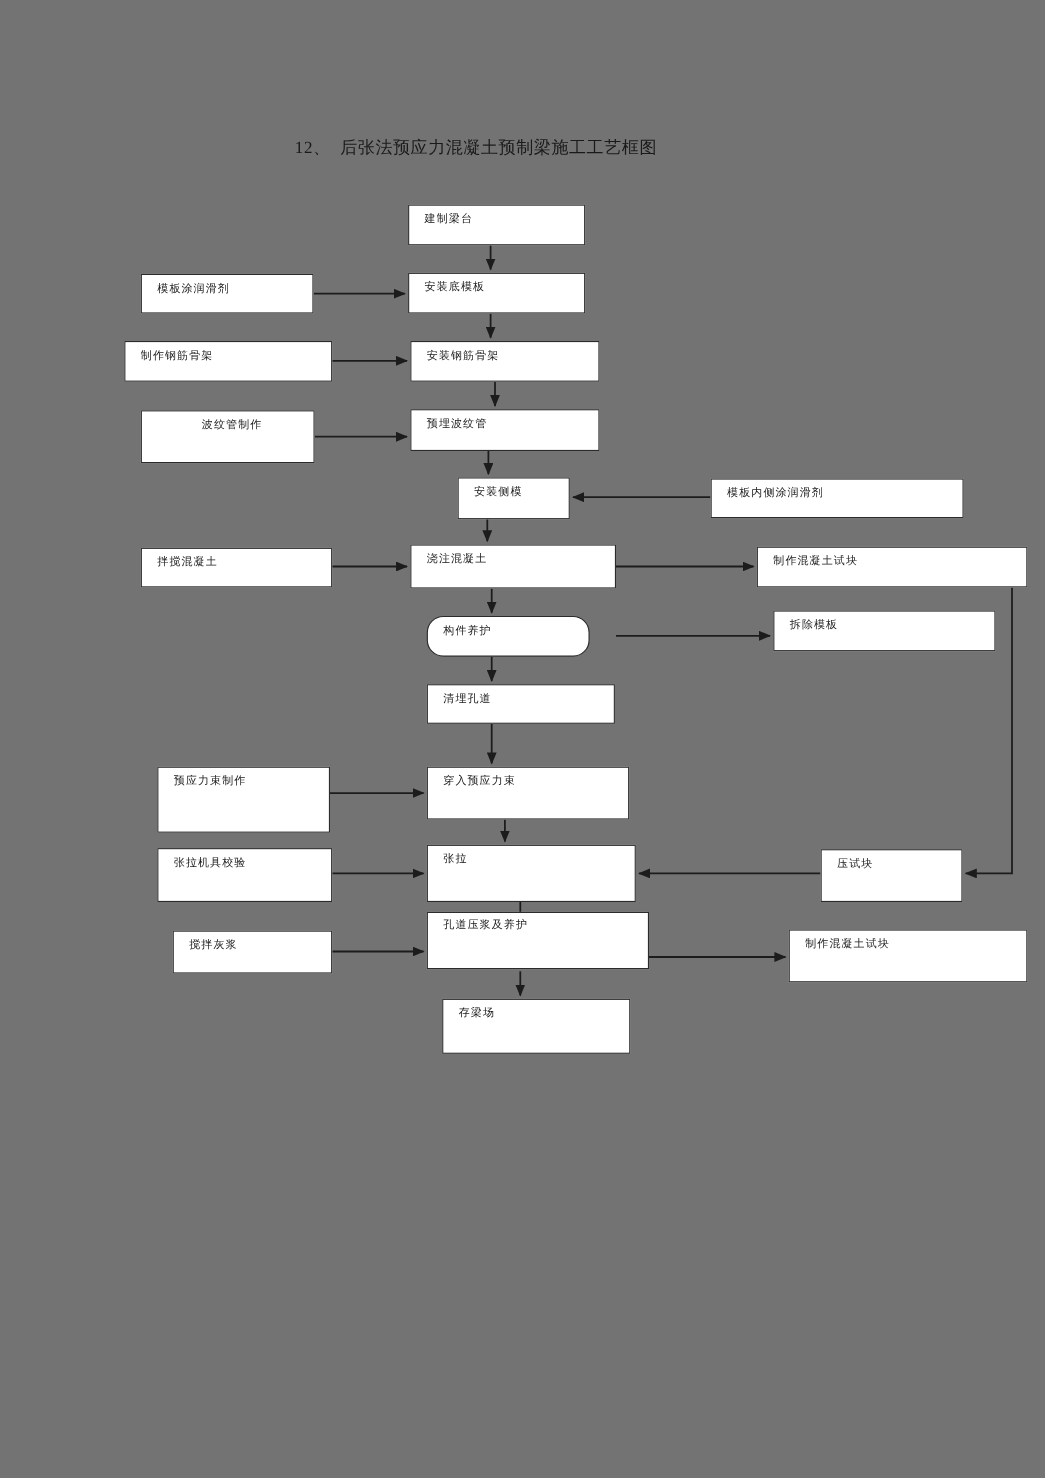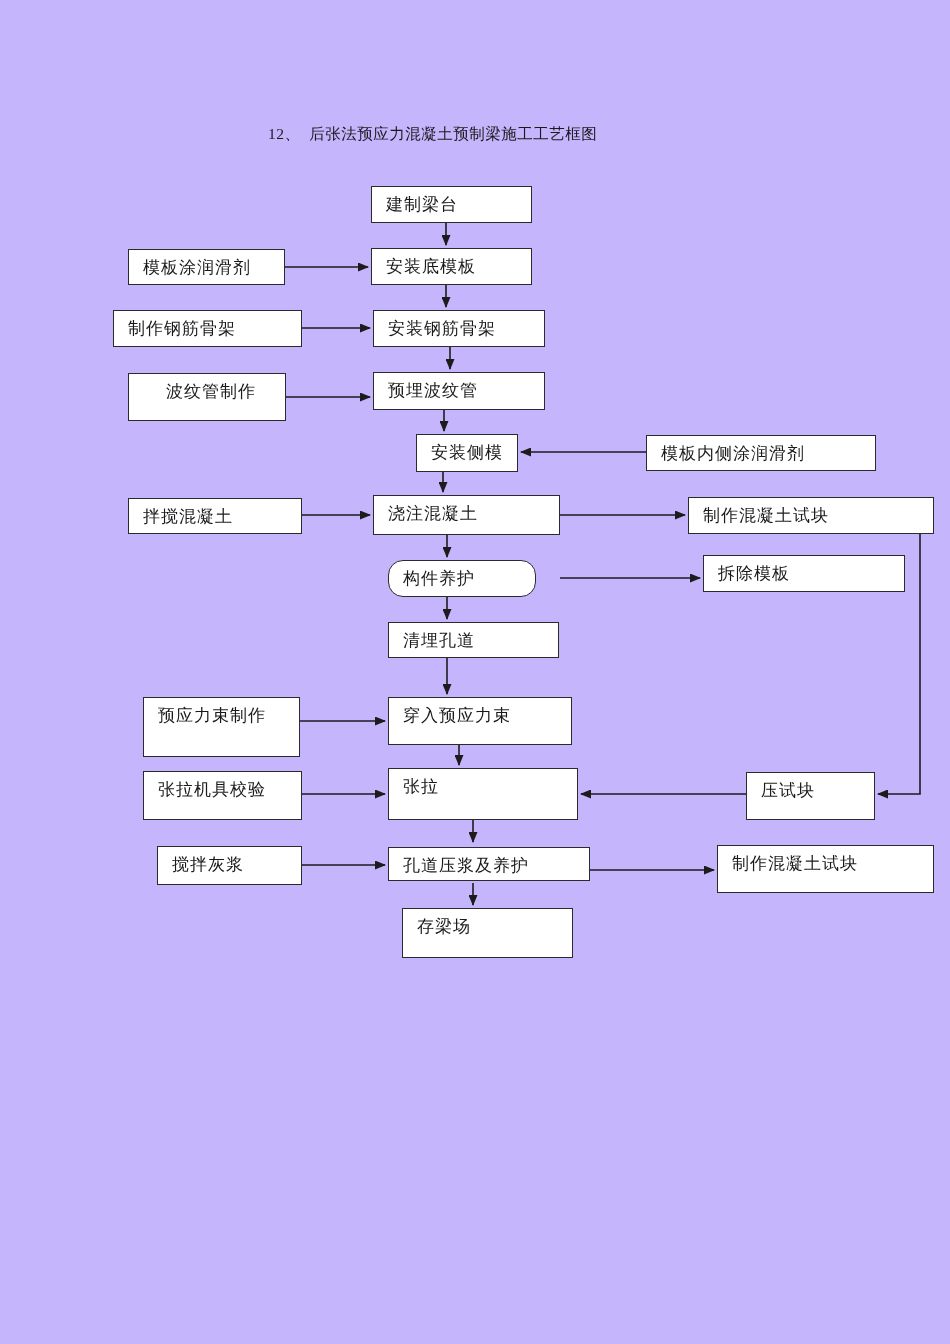--- a/index.html
+++ b/index.html
@@ -4,39 +4,39 @@
 <style>
   html,body { margin:0; padding:0; }
   body {
     font-family: "Liberation Serif", "DejaVu Serif", serif;
     background:#ffffff;
   }
   .page {
     position:relative;
     width:950px;
     height:1344px;
-    background:#c4b5fd;
+    background:#737373;
     overflow:hidden;
   }
   .page-title {
     position:absolute;
     left:268px;
     top:124px;
     font-size:15.5px;
     color:#1a1a1a;
     white-space:pre;
     letter-spacing:0.5px;
   }
   .node {
     position:absolute;
     box-sizing:border-box;
     border:1.5px solid #2b2b2b;
     background:#ffffff;
     color:#1a1a1a;
-    font-size:17px;
+    font-size:10px;
     line-height:1.25;
     padding:7px 6px 0 14px;
     letter-spacing:1px;
     white-space:nowrap;
     overflow:hidden;
   }
   .connectors {
     position:absolute;
     left:0; top:0;
     width:950px;
@@ -120,19 +120,19 @@
   <div class="node" style="left:388px; top:697px; width:184px; height:48px;">穿入预应力束</div>
 
   <div class="node" style="left:143px; top:771px; width:159px; height:49px;">张拉机具校验</div>
 
   <div class="node" style="left:388px; top:768px; width:190px; height:52px;">张拉</div>
 
   <div class="node" style="left:746px; top:772px; width:129px; height:48px;">压试块</div>
 
   <div class="node" style="left:157px; top:846px; width:145px; height:39px;">搅拌灰浆</div>
 
-  <div class="node" style="left:388px; top:847px; width:202px; height:34px;">孔道压浆及养护</div>
+  <div class="node" style="left:388px; top:829px; width:202px; height:52px;font-family:Liberation Mono, monospace;">孔道压浆及养护</div>
 
   <div class="node" style="left:717px; top:845px; width:217px; height:48px;">制作混凝土试块</div>
 
   <div class="node" style="left:402px; top:908px; width:171px; height:50px;">存梁场</div>
 
 </div>
 
 </body></html>

